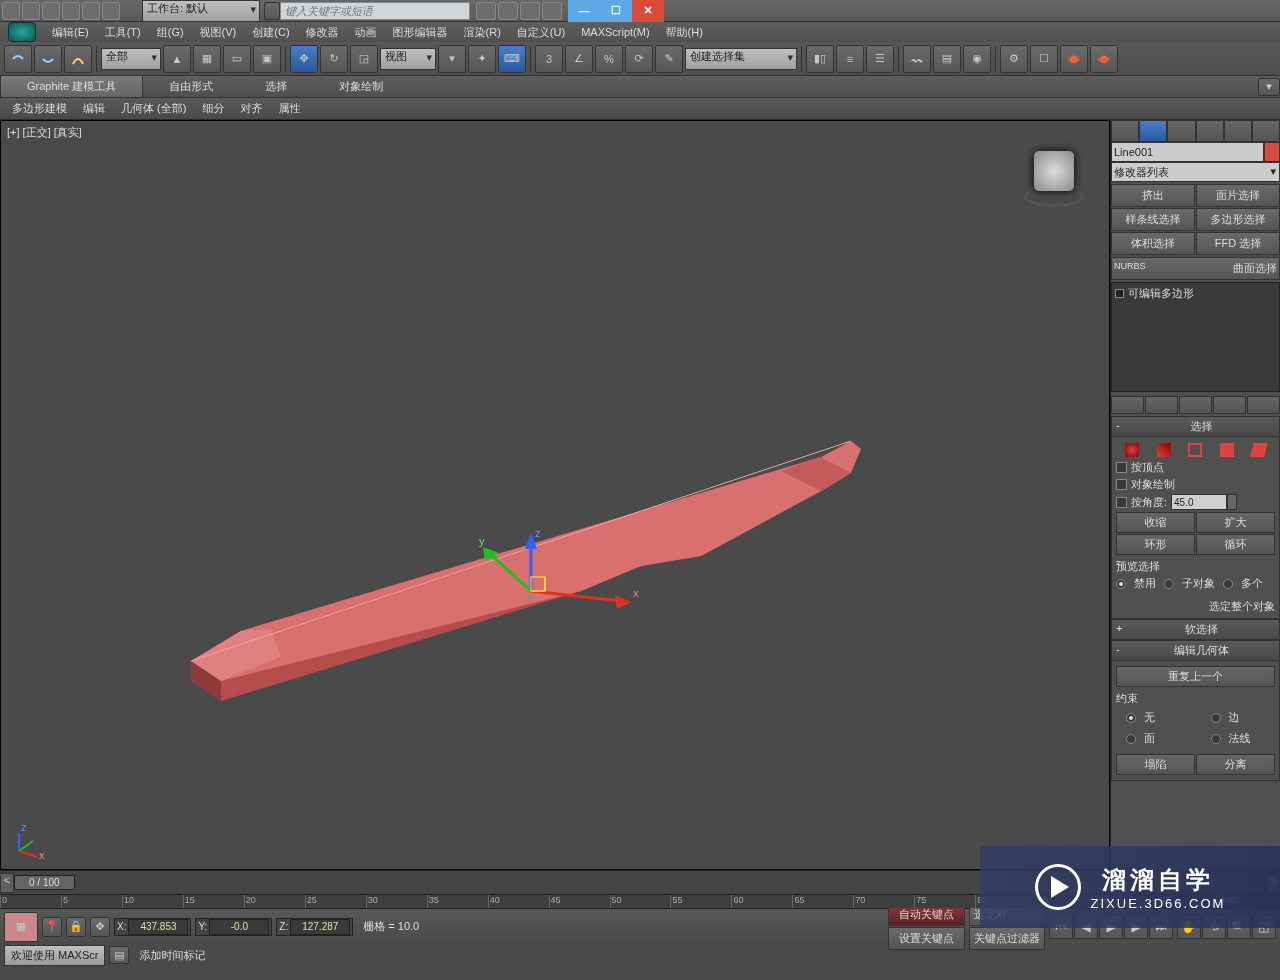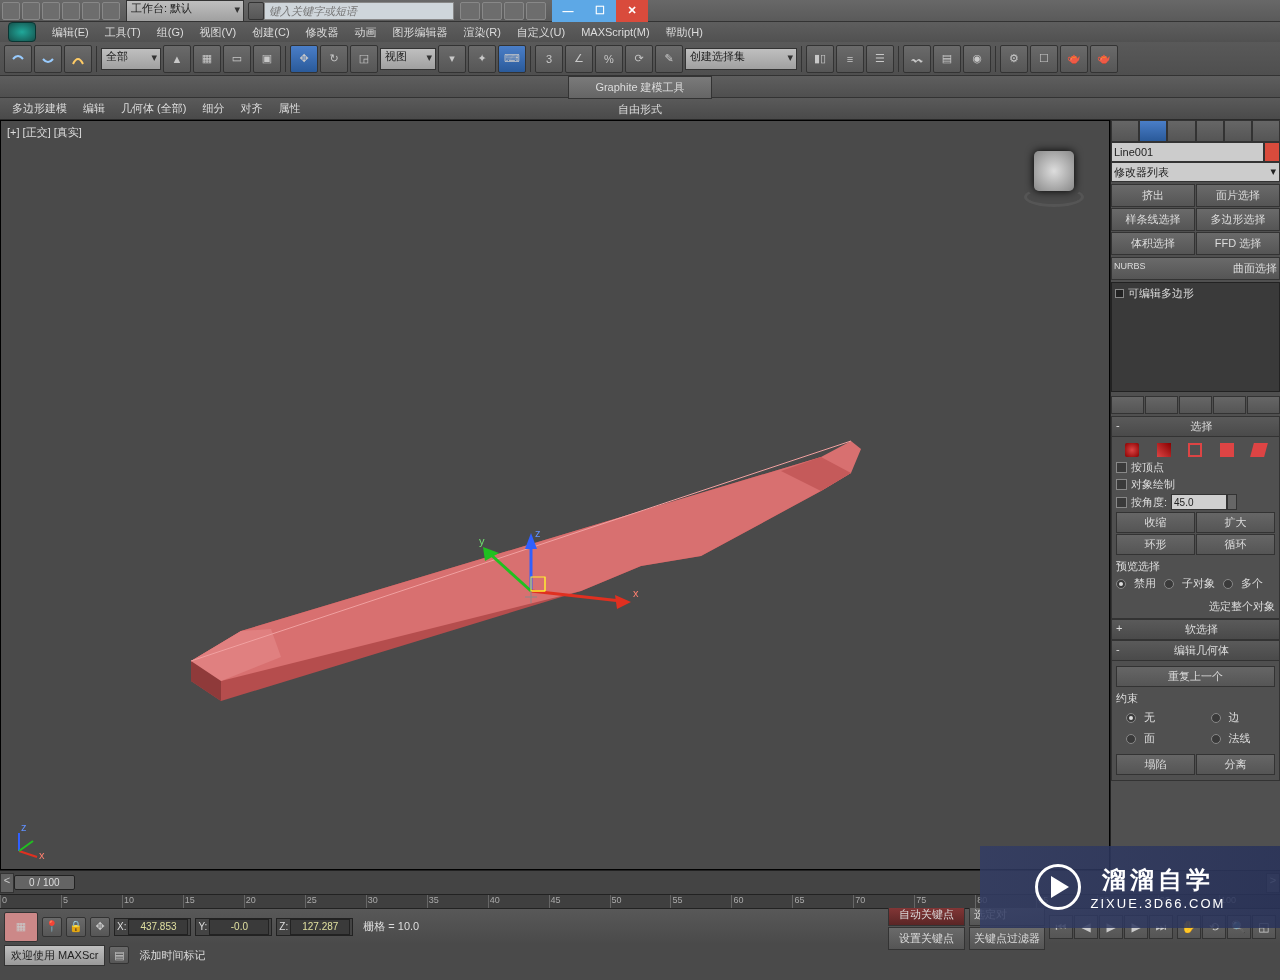--- a/index.html
+++ b/index.html
@@ -2,21 +2,21 @@
 <html><head>
 <meta charset="utf-8">
 <style>
 * { margin:0; padding:0; box-sizing:border-box; font-family:"Microsoft YaHei","SimSun",Arial,sans-serif; font-size:11px; }
 body { width:1280px; height:980px; background:#4a4a4a; overflow:hidden; position:relative; color:#c8c8c8; }
 
 
 .titlebar { height:22px; background:linear-gradient(#686868,#5a5a5a); display:flex; align-items:center; border-bottom:1px solid #333; }
 .qat { display:flex; gap:2px; padding:0 2px; }
 .qat .ico { width:18px; height:18px; background:#6d6d6d; border:1px solid #888; border-radius:2px; }
-.titlebar .workspace { margin-left:4px; display:flex; align-items:center; gap:4px; }
+.titlebar .workspace { margin-left:20px; display:flex; align-items:center; gap:4px; }
 .titlebar .center { flex:1; text-align:center; color:#d8d8d8; font-size:12px; }
 .titlebar .search { width:190px; height:18px; background:#cfd6db; border:1px solid #888; font-style:italic; color:#667; padding:0 4px; }
 .titlebar .winbtns { display:flex; }
 .titlebar .winbtns div { width:32px; height:22px; display:flex; align-items:center; justify-content:center; color:#fff; font-weight:bold; }
 .win-min{background:#5da8e6;} .win-max{background:#5da8e6;} .win-close{background:#d94b3c;}
 .titlebar .right-ico { display:flex; gap:2px; margin:0 6px; }
 .titlebar .right-ico .ico{width:20px;height:18px;background:#6d6d6d;border:1px solid #888;border-radius:2px;}
 
 
 .menubar { height:20px; background:linear-gradient(#5e5e5e,#515151); display:flex; align-items:center; padding:0 8px; gap:0; color:#ddd; }
@@ -25,21 +25,21 @@
 
 
 .maintoolbar { height:34px; background:linear-gradient(#595959,#4f4f4f); display:flex; align-items:center; padding:0 4px; gap:2px; border-bottom:1px solid #333;}
 .tbtn { width:28px; height:28px; background:linear-gradient(#6a6a6a,#565656); border:1px solid #333; border-radius:2px; display:flex; align-items:center; justify-content:center; }
 .tbtn.blue { background:linear-gradient(#4a7ec8,#2a5a9a); }
 .sep { width:1px; height:26px; background:#333; margin:0 2px; }
 .dd { height:22px; background:linear-gradient(#bfbfbf,#a0a0a0); border:1px solid #333; color:#222; padding:0 16px 0 4px; position:relative; }
 .dd::after{content:"▾";position:absolute;right:3px;top:2px;color:#333;}
 
 
-.ribbonrow { height:22px; background:linear-gradient(#5e5e5e,#4f4f4f); display:flex; align-items:center; border-bottom:1px solid #333;flex-direction:column; }
+.ribbonrow { height:22px; background:linear-gradient(#5e5e5e,#4f4f4f); display:flex; align-items:center; border-bottom:1px solid #333; }
 .ribbonrow .tab { padding:3px 26px; color:#ddd; }
 .ribbonrow .tab.active { background:linear-gradient(#7a7a7a,#656565); border:1px solid #333; }
 .ribbonrow2 { height:22px; background:linear-gradient(#5a5a5a,#4a4a4a); display:flex; align-items:center; padding:0 4px; border-bottom:1px solid #2a2a2a; }
 .ribbonrow2 span { padding:2px 8px; color:#ddd; }
 
 
 .mainarea { display:flex; height:calc(980px - 22px - 20px - 34px - 22px - 22px - 24px - 50px - 36px); }
 .viewport { flex:1; background:#4a4a4a; position:relative; border:1px solid #000; }
 .viewport .label { position:absolute; top:4px; left:6px; color:#ddd; font-size:11px;}
 .viewcube { position:absolute; top:20px; right:20px; width:70px; height:70px; }

